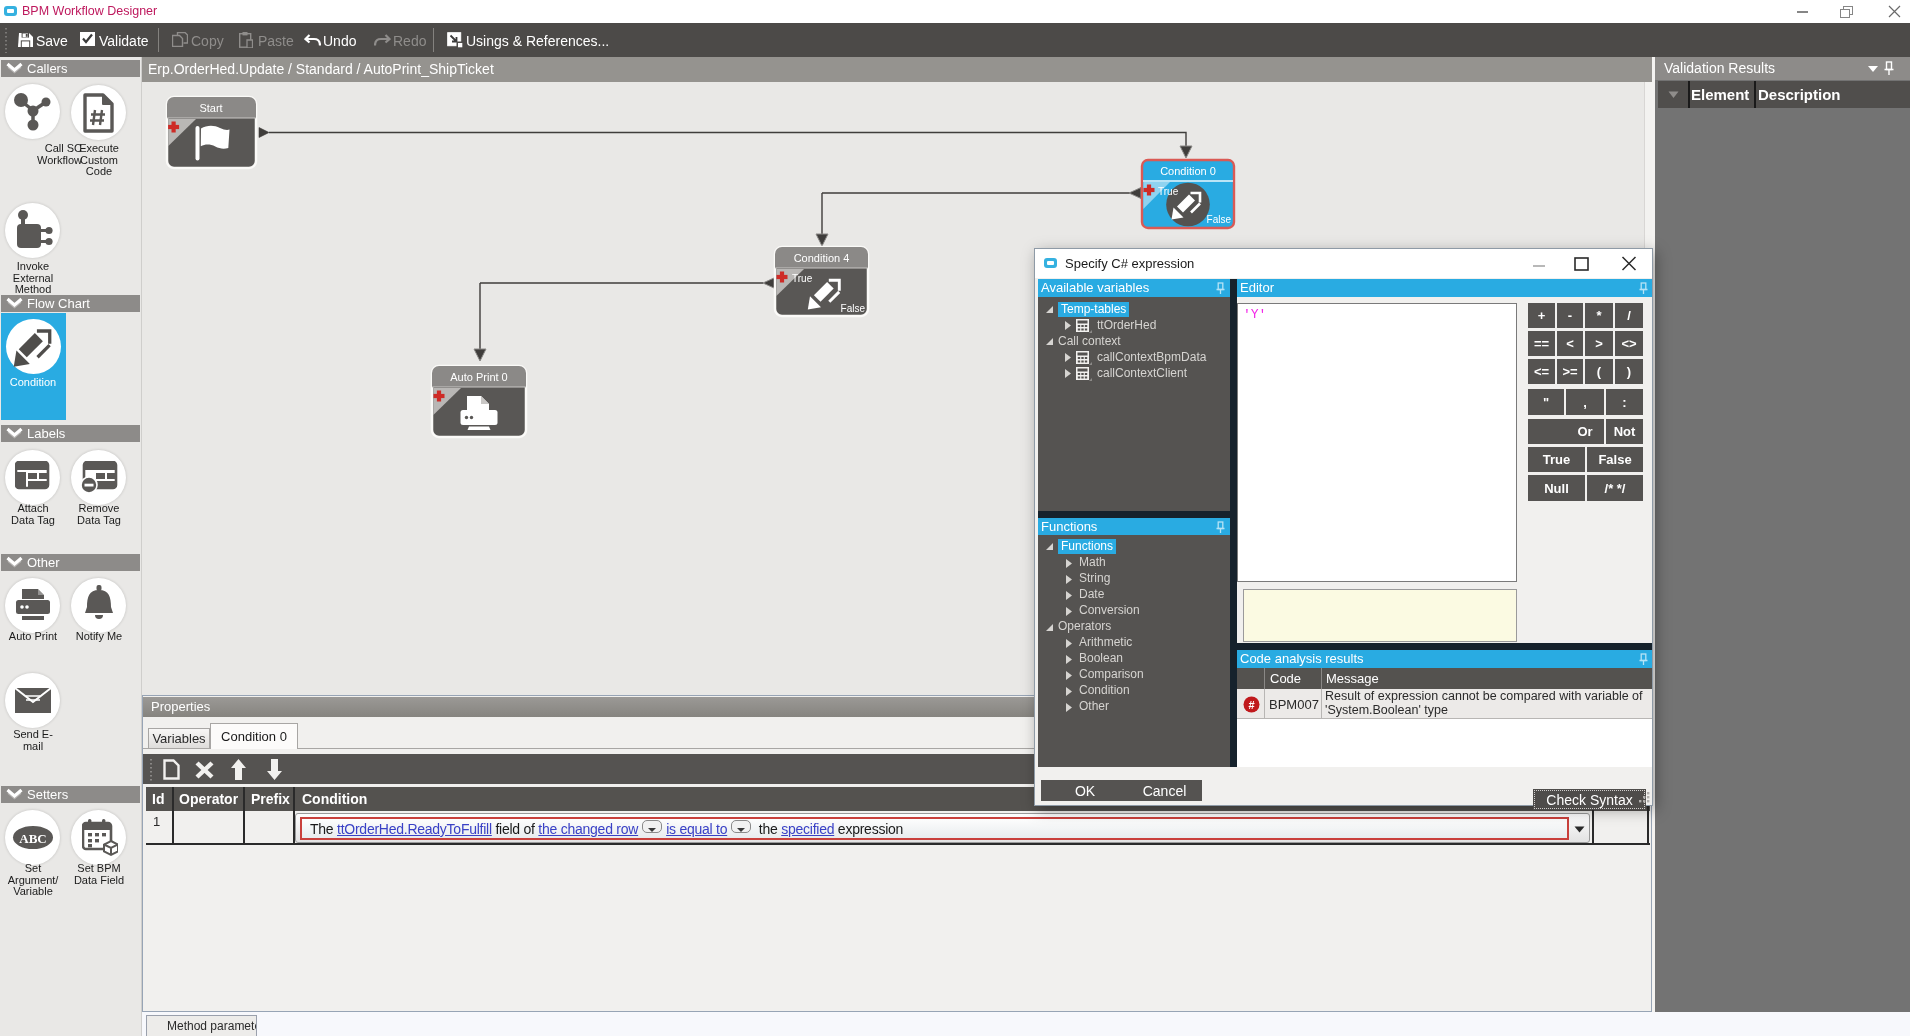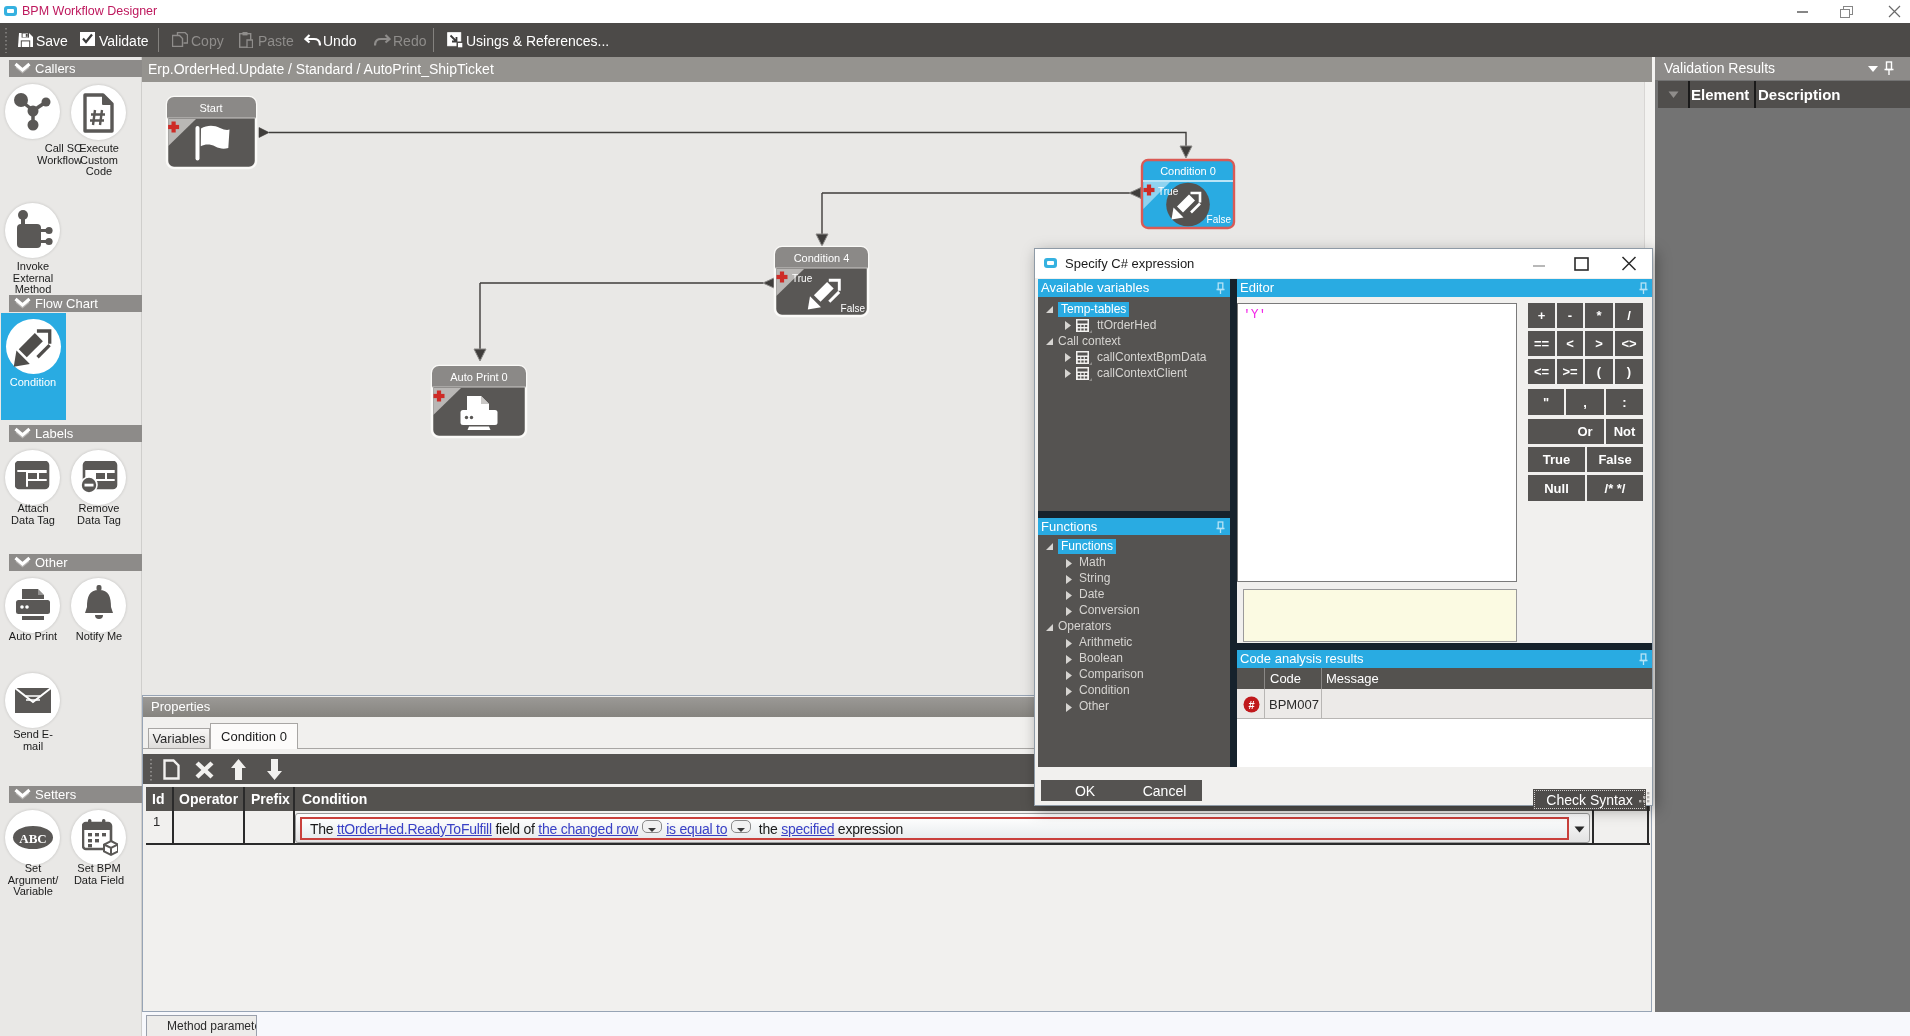--- a/index.html
+++ b/index.html
@@ -1,18 +1,18 @@
 <!DOCTYPE html>
 <html><head>
 <meta charset="utf-8">
 <style>
 html,body{margin:0;padding:0;}
 body{width:1910px;height:1036px;overflow:hidden;position:relative;font-family:"Liberation Sans",sans-serif;background:#e9e8e6;-webkit-font-smoothing:antialiased;}
 .abs{position:absolute;}
-.sechdr{position:absolute;left:1px;width:139px;height:17px;background:#8d8b89;color:#fff;font-size:13px;line-height:17px;margin-left:8px;}
+.sechdr{position:absolute;left:1px;width:139px;height:17px;background:#8d8b89;color:#fff;font-size:13px;line-height:17px;}
 .sechdr span{margin-left:26px;}
 .circ{position:absolute;width:55px;height:55px;border-radius:50%;background:#fff;box-shadow:0 0 3px rgba(0,0,0,0.18);}
 .plbl{position:absolute;font-size:11px;line-height:11.5px;color:#1b1b1b;text-align:center;}
 .bluehdr{position:absolute;background:#29abe2;color:#fff;font-size:13px;height:18px;line-height:18px;}
 .treeitem{position:absolute;color:#d6d4d1;font-size:12px;line-height:15px;}
 .darkbtn{position:absolute;background:#555351;color:#fff;font-size:13px;display:flex;align-items:center;justify-content:center;font-weight:bold;}
 </style>
 </head>
 <body>
 
@@ -593,20 +593,21 @@
       <span class="abs" style="left:89px;top:3px;">Message</span>
     <div class="abs" style="left:27px;top:0;width:1px;height:21px;background:#8a8886;"></div>
     <div class="abs" style="left:84px;top:0;width:1px;height:21px;background:#8a8886;"></div>
   </div>
   <div class="abs" style="left:202px;top:440px;width:415px;height:30px;background:#eceae8;border-bottom:1px solid #b8b6b4;box-sizing:border-box;">
     <svg class="abs" style="left:6px;top:7px;" width="17" height="17" viewBox="0 0 17 17">
         <circle cx="8.5" cy="8.5" r="8" fill="#c0191c"></circle>
         <text x="8.5" y="12.5" font-size="11" font-weight="bold" fill="#fff" text-anchor="middle">#</text>
       </svg>
     <span class="abs" style="left:32px;top:8px;font-size:13px;color:#2a2a2a;">BPM007</span>
+    <span class="abs" style="left:88px;top:1px;font-size:12.5px;color:#2a2a2a;line-height:13.5px;white-space:nowrap;">Result of expression cannot be compared with variable of<br>'System.Boolean' type</span>
     <div class="abs" style="left:27px;top:0;width:1px;height:30px;background:#b8b6b4;"></div>
     <div class="abs" style="left:84px;top:0;width:1px;height:30px;background:#b8b6b4;"></div>
   </div>
   <div class="abs" style="left:202px;top:470px;width:415px;height:48px;background:#fff;"></div>
 
   <div class="darkbtn" style="left:6px;top:531px;width:88px;height:21px;font-weight:normal;font-size:14px;">OK</div>
   <div class="darkbtn" style="left:92px;top:531px;width:75px;height:21px;font-weight:normal;font-size:14px;">Cancel</div>
   <div class="darkbtn" style="left:498px;top:540px;width:113px;height:21px;font-weight:normal;font-size:14px;background:#4e4c4a;"><span style="outline:1px dotted #cfcdcb;outline-offset:0;display:block;position:absolute;left:2px;top:2px;right:2px;bottom:2px;"></span>Check Syntax</div>
   <svg class="abs" style="left:604px;top:543px;" width="11" height="11" viewBox="0 0 11 11">
       <g fill="#b0aeac">

